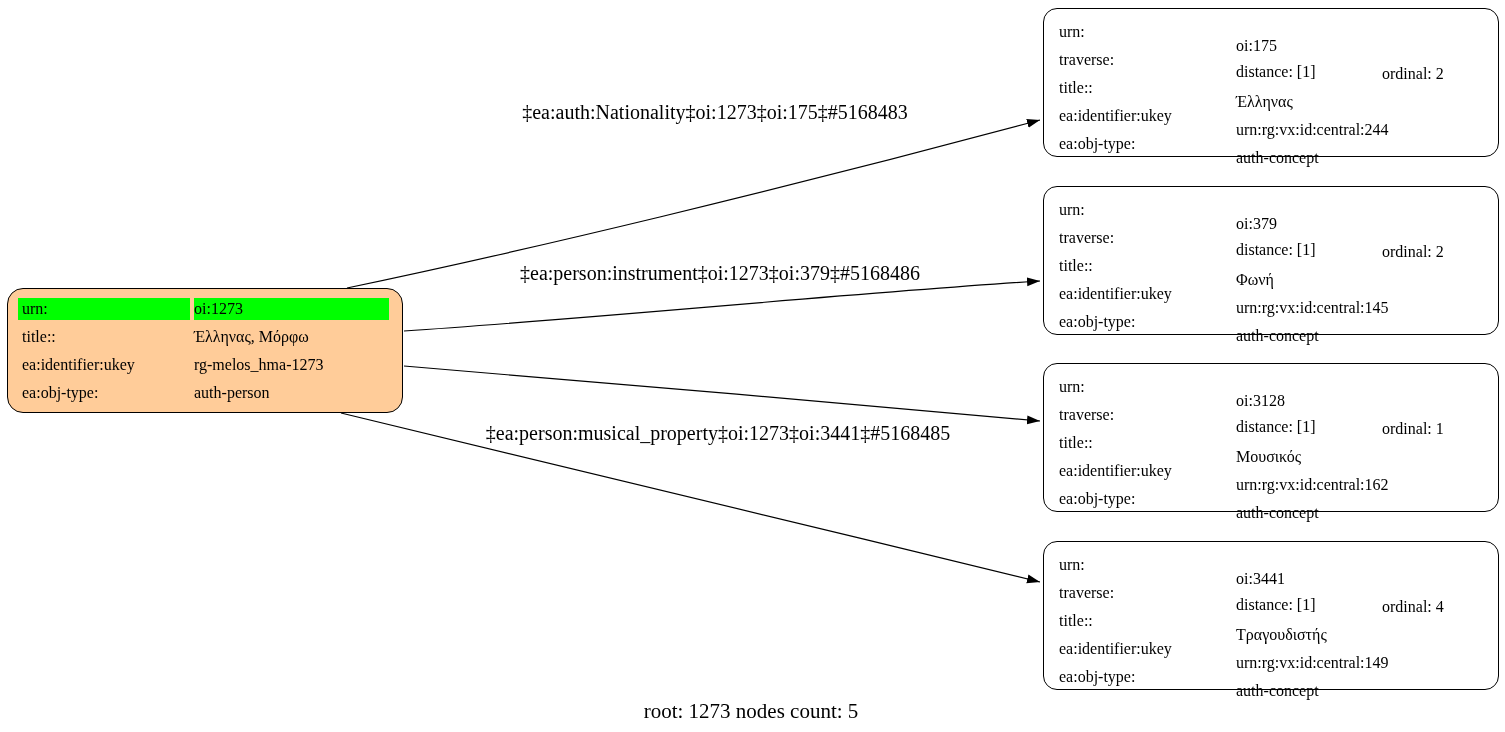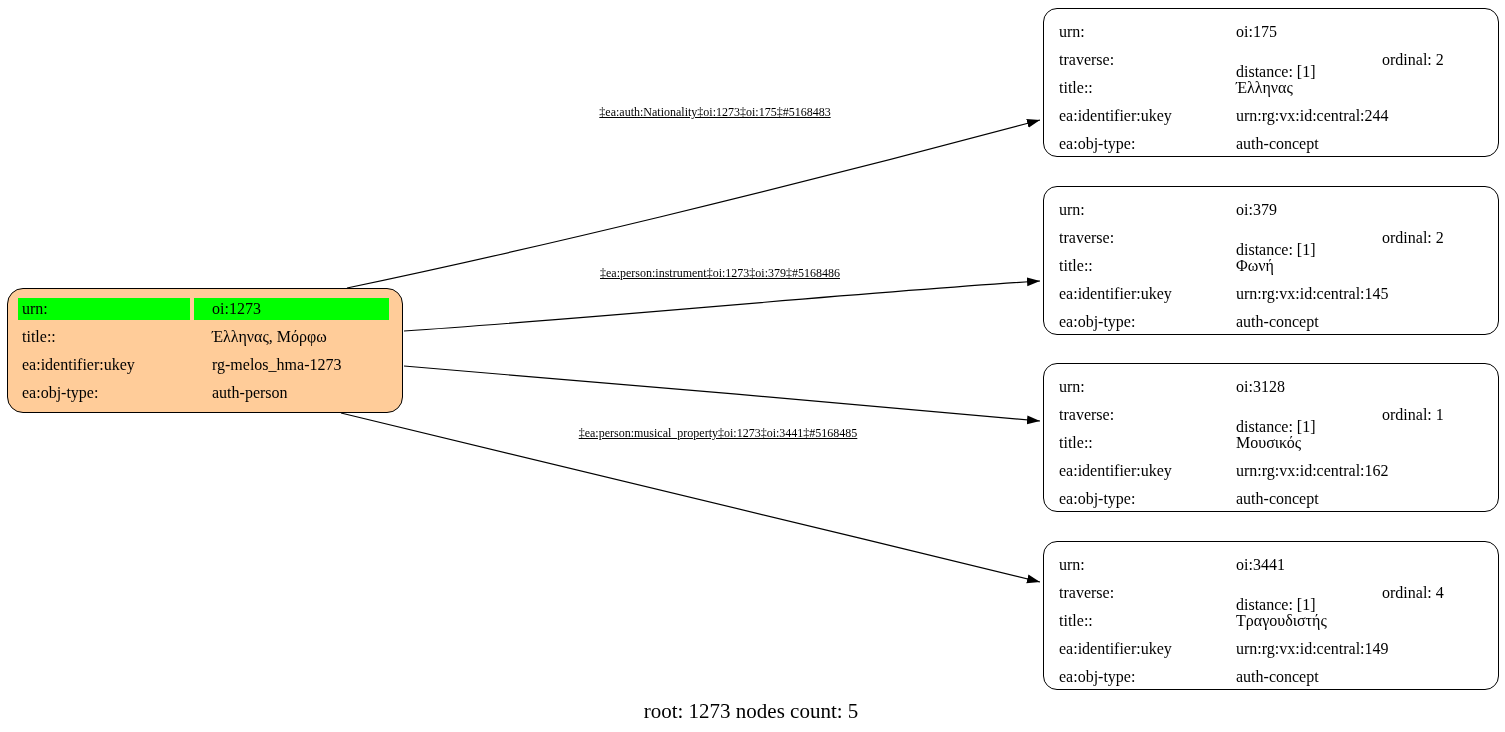--- a/index.html
+++ b/index.html
@@ -37,50 +37,49 @@
   }
   .rrow {
     display: flex;
     gap: 4px;
     height: 22px;
     line-height: 22px;
     margin-bottom: 6px;
     white-space: nowrap;
   }
   .rrow .rlbl { width: 172px; padding-left: 4px; flex: none; }
-  .rrow .rval { flex: 1; padding-left: 18px; }
+  .rrow .rval { flex: 1; padding-left: 0; }
   .rrow.hl .cell { background: var(--highlight); }
   
   .node {
     position: absolute;
     left: 1043px;
     width: 456px; height: 149px;
     background: var(--node-fill);
     border: 1px solid var(--line);
     border-radius: 14px;
     padding: 11px 8px 0 15px;
     font-size: 16px;
   }
   .nrow {
     display: flex;
     height: 28px;
     line-height: 24px;
     white-space: nowrap;
   }
   .nrow .lbl  { width: 177px; flex: none; }
   .nrow .dist { width: 146px; flex: none; margin-top: 12px; }
-  .nrow .val  { flex: none; }
+  .nrow .val  { flex: none; margin-top: 14px; }
   
   .edge-label {
     position: absolute;
     transform: translateX(-50%);
     white-space: nowrap;
-    font-size: 12px;
+    font-size: 20px;
     line-height: 20px;
-    text-decoration: underline;
   }
   
   .caption {
     position: absolute;
     left: 751px; top: 699px;
     transform: translateX(-50%);
     white-space: nowrap;
     font-size: 21px;
     text-align: center;
   }

